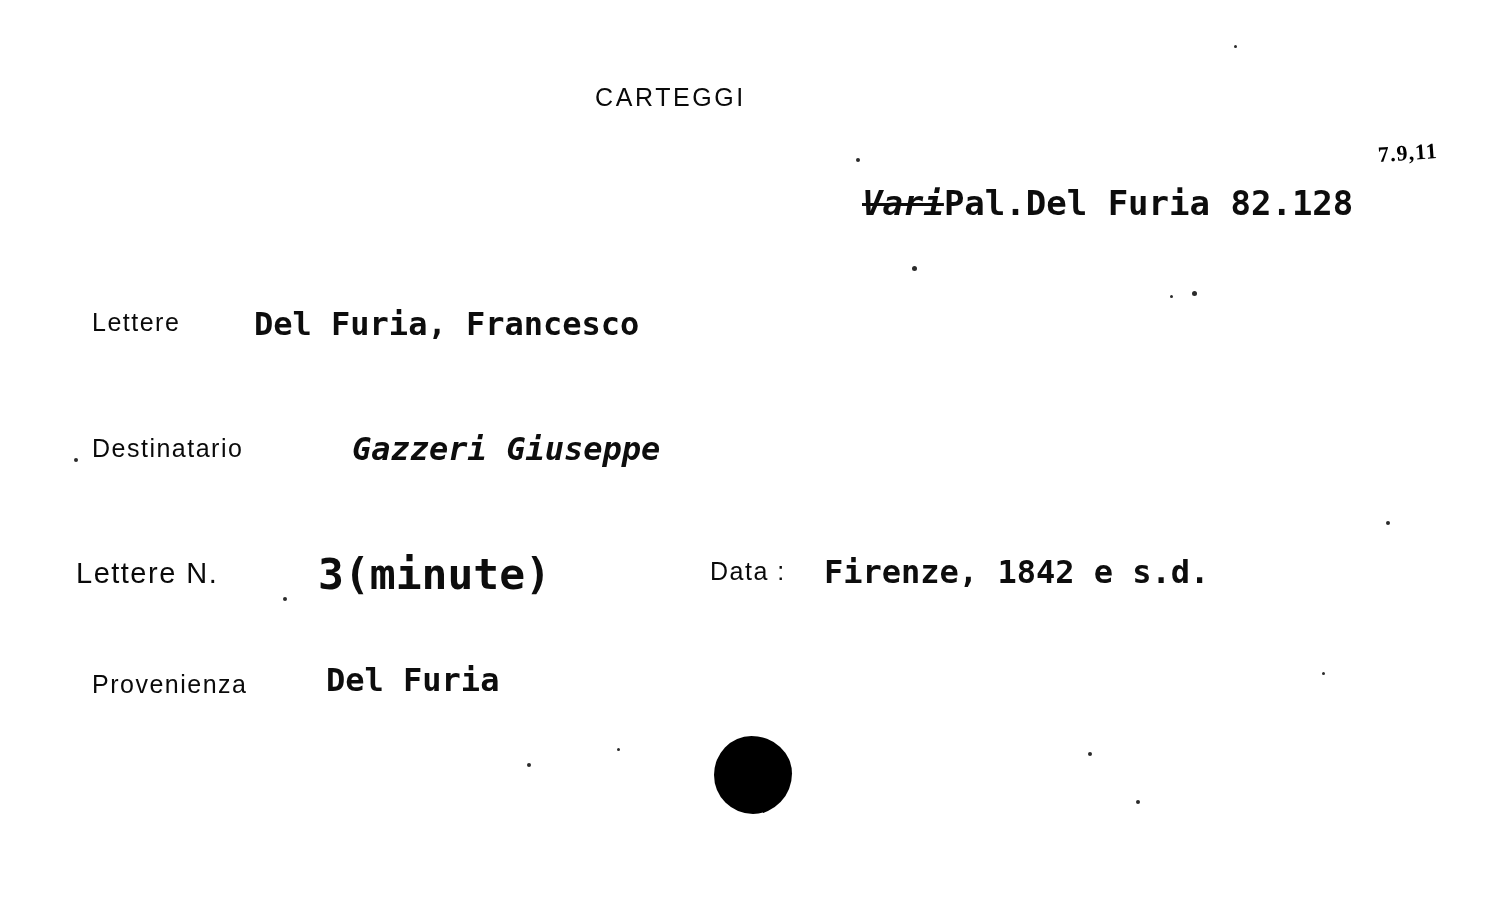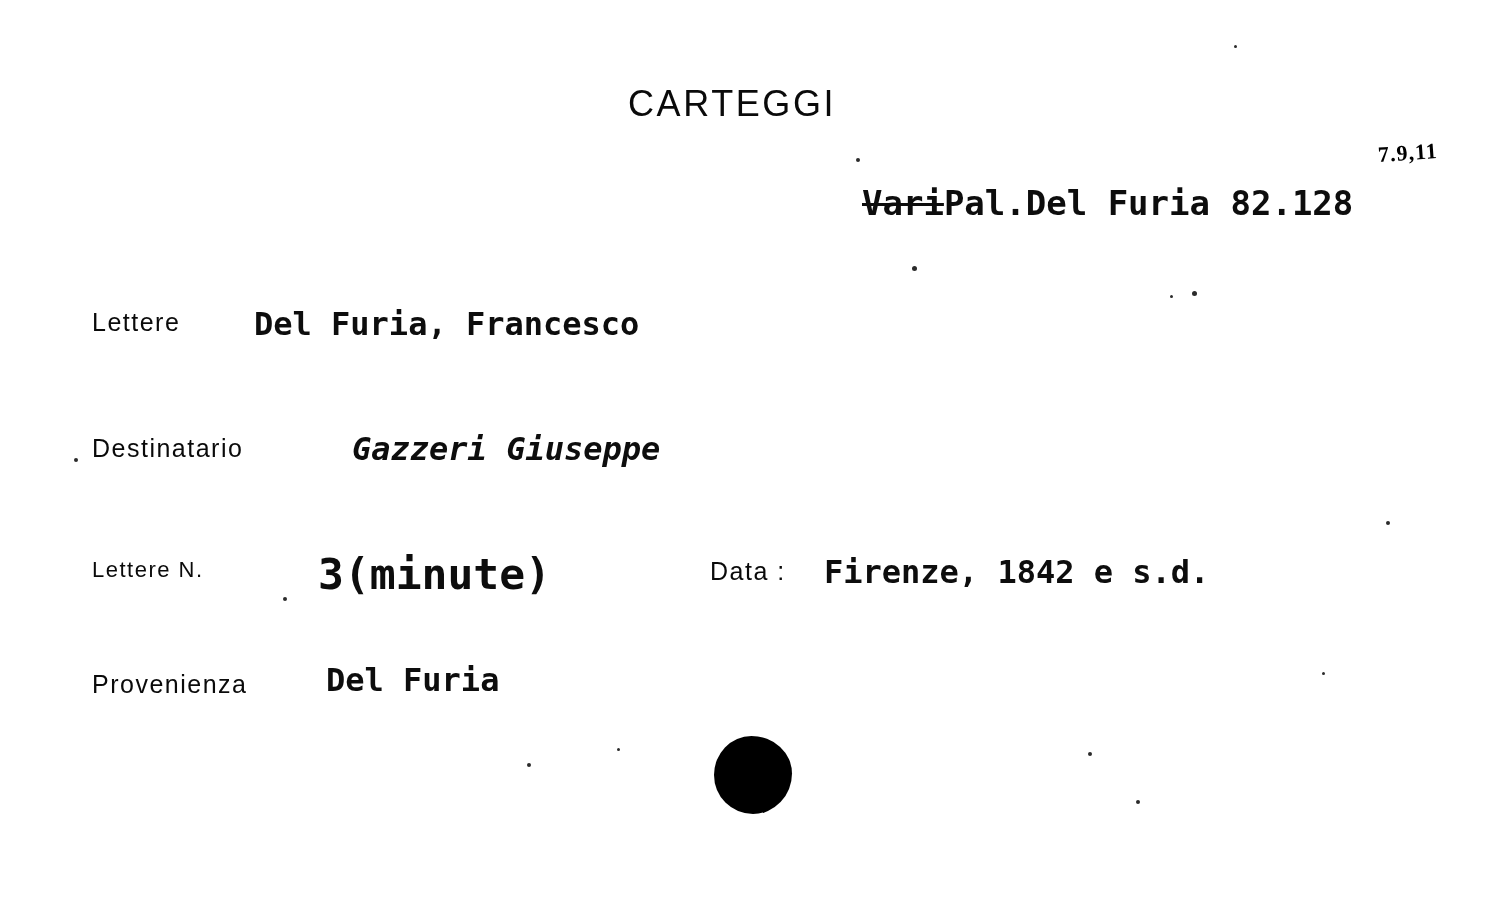--- a/index.html
+++ b/index.html
@@ -30,53 +30,54 @@
   
   .typed {
     font-family: "DejaVu Sans Mono", monospace;
     font-weight: 700;
     letter-spacing: 0px;
     color: #0d0d0d;
   }
 
   
   #card-title {
-    left: 628px;
+    left: 595px;
     top: 83px;
-    font-size: 36px;
+    font-size: 25px;
     letter-spacing: 2.6px;
   }
 
   #shelfmark {
     left: 862px;
     top: 183px;
     font-size: 34px;
   }
   #shelfmark .struck {
     text-decoration: line-through;
     text-decoration-thickness: 3px;
+    font-style: italic;
   }
 
   #pencil-note {
     left: 1378px;
     top: 140px;
     font-family: "Liberation Serif", serif;
     font-size: 22px;
     font-weight: 700;
     transform: rotate(-4deg);
     letter-spacing: 1px;
   }
 
   #label-mittente   { left: 92px;  top: 308px; font-size: 25px; }
   #value-mittente   { left: 254px; top: 305px; font-size: 32px; }
 
   #label-destinatario { left: 92px;  top: 434px; font-size: 25px; }
   #value-destinatario { left: 352px; top: 430px; font-size: 32px; font-style: italic; }
 
-  #label-lettere    { left: 92px;  top: 557px; font-size: 22px; }
+  #label-lettere    { left: 76px;  top: 557px; font-size: 29px; }
   #value-lettere    { left: 318px; top: 549px; font-size: 43px; }
 
   #label-data       { left: 710px; top: 557px; font-size: 25px; }
   #value-data       { left: 824px; top: 553px; font-size: 32px; }
 
   #label-provenienza { left: 92px;  top: 670px; font-size: 25px; }
   #value-provenienza { left: 326px; top: 661px; font-size: 32px; }
 
   
   #punch-hole {

